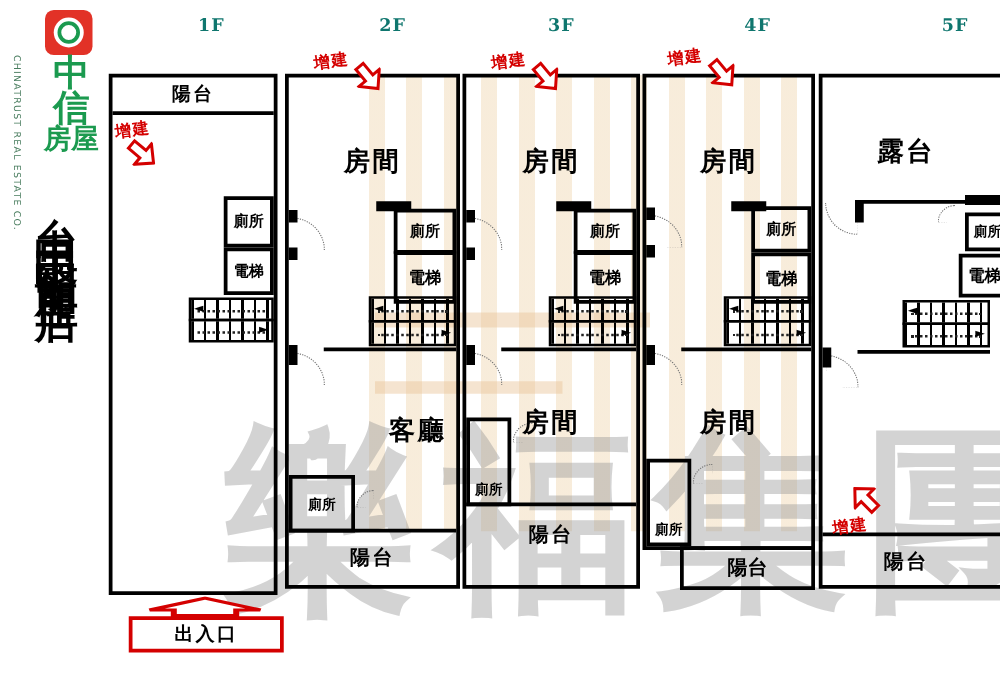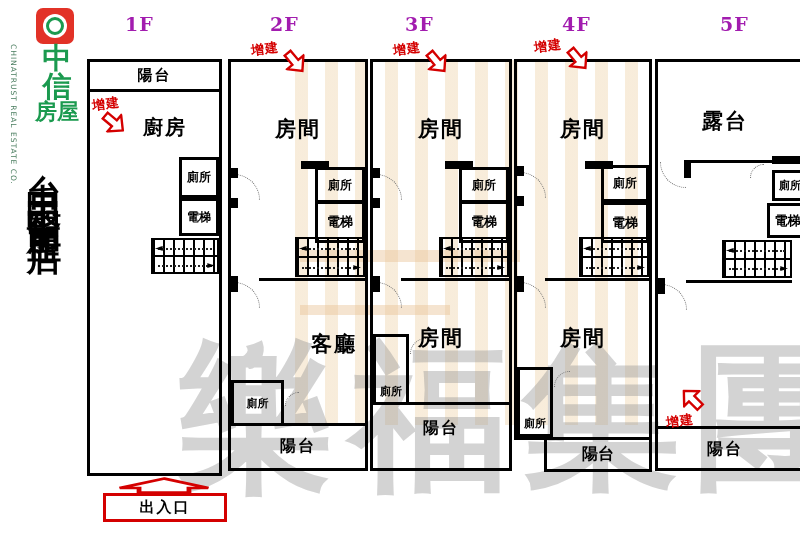--- a/index.html
+++ b/index.html
@@ -31,22 +31,22 @@
   .stairs { position:absolute; z-index:3; }
   .flight { position:relative; border:2px solid #000; box-sizing:border-box;
             background:repeating-linear-gradient(to right, #000 0 2px, rgba(0,0,0,0) 2px 10px); }
   .flight.second { margin-top:-2px; }
   .dash { position:absolute; left:5px; right:5px; top:50%; border-top:2px dotted #222; }
   .ah   { position:absolute; top:50%; transform:translateY(-55%); font-size:10px; line-height:1;
           font-family:"DejaVu Sans", sans-serif; color:#000; }
   .ah.l { left:2px; } .ah.r { right:2px; }
 
   
-  .floorlab { position:absolute; top:13px; width:55px; text-align:left; z-index:5;
-    font-family:"DejaVu Serif", serif; font-weight:bold; font-size:19px; color:#a21caf; letter-spacing:1px; }
+  .floorlab { position:absolute; top:13px; width:55px; text-align:right; z-index:5;
+    font-family:"DejaVu Serif", serif; font-weight:bold; font-size:14px; color:#0f766e; letter-spacing:1px; }
   .addition { position:absolute; color:#d40000; font-weight:bold; font-size:13px;
     transform:rotate(-8deg); z-index:6; letter-spacing:1px; }
   .fat-arrow { position:absolute; z-index:6; }
   .entrance-box { position:absolute; left:103px; top:493px; width:124px; height:29px;
     border:3px solid #d40000; box-sizing:border-box; z-index:5; display:flex; align-items:center;
     justify-content:center; font-weight:bold; font-size:15px; color:#000;
     font-family:"DejaVu Serif", serif; letter-spacing:2px; }
 
   
   .logo-badge { position:absolute; left:36px; top:8px; width:38px; height:36px; background:#e23227;
@@ -96,21 +96,20 @@
   <div class="floorlab" style="left:562px;">4F</div>
   <div class="floorlab" style="left:720px;">5F</div>
 
   <div class="unit" style="left:87px; top:59px; width:135px; height:417px;">
     <div class="wall" style="left:0; right:0; top:27px; height:3px;"></div>
     <div class="rl" style="left:0; width:129px; top:4px; font-size:15px;">陽台</div>
     <div class="addition" style="left:2px; top:33px;">增建</div>
     <svg class="fat-arrow" style="left:12px; top:48px; width:24px; height:26px; transform:rotate(-50deg);" viewBox="0 0 100 100">
       <polygon points="34,2 66,2 66,52 94,52 50,98 6,52 34,52" fill="#ffffff" stroke="#d40000" stroke-width="10"></polygon>
     </svg>
-    <div class="rl" style="left:30px; width:90px; top:52px; font-size:20px;">廚房</div>
     <div class="sub" style="right:0; top:95px; width:40px; height:41px; font-size:12px;">
         <span>廁所</span>
       </div>
     <div class="sub" style="right:0; top:136px; width:40px; height:38px; font-size:12px;">
         <span>電梯</span>
       </div>
     <div class="stairs" style="right:0; top:176px; width:68px;">
       <div class="flight" style="height:19px;">
           <div class="dash"></div>
           <span class="ah l">◄</span>

